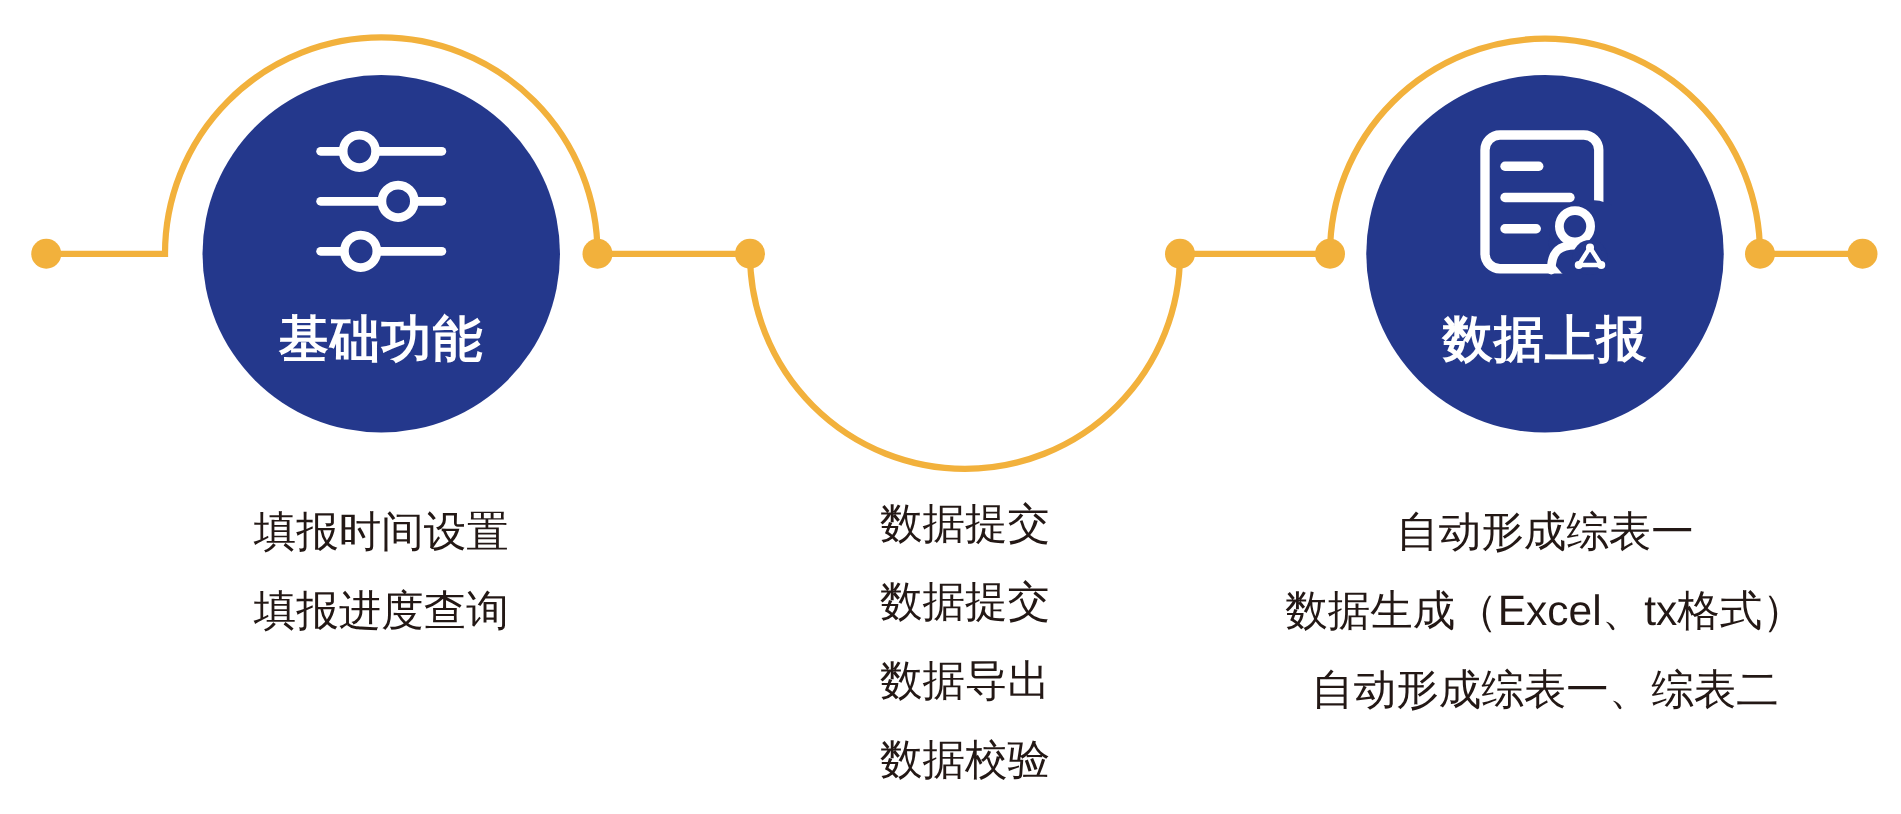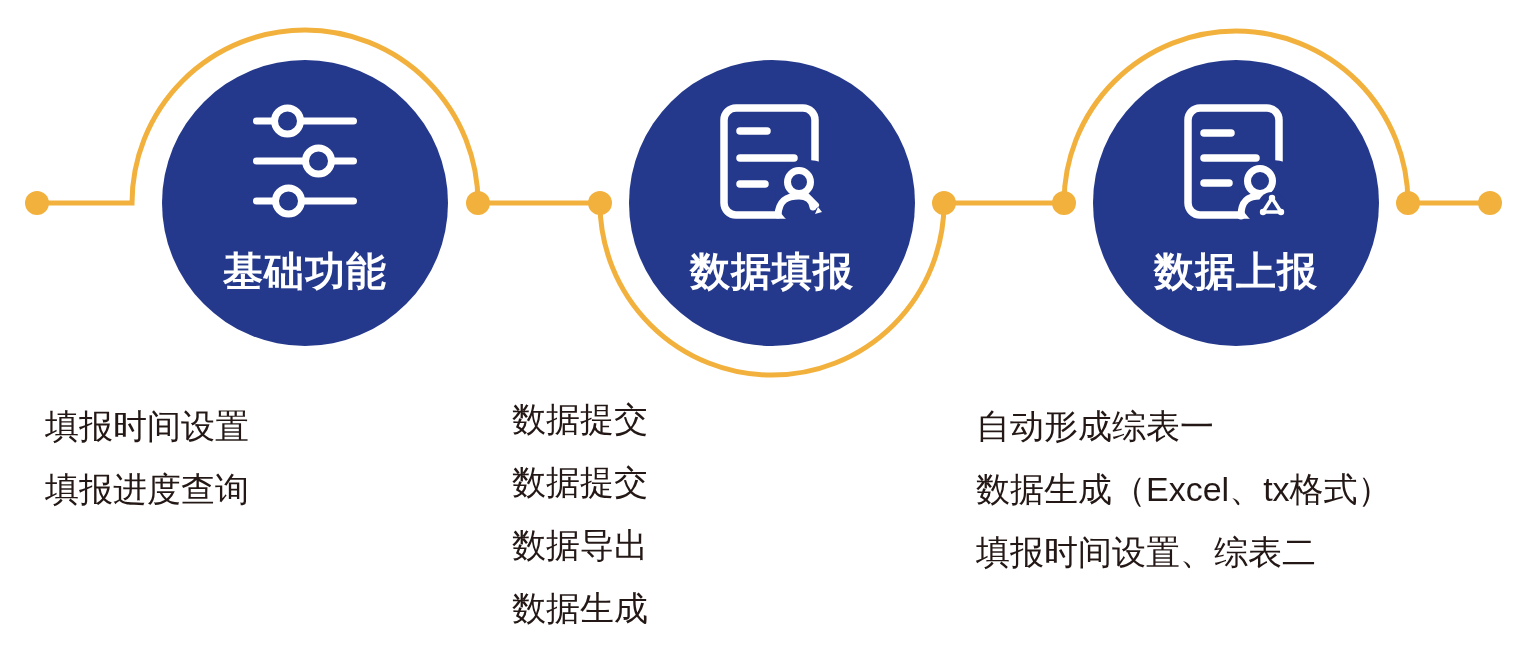--- a/index.html
+++ b/index.html
@@ -44,20 +44,21 @@
     text-align:center;
     color:#ffffff;
     font-size:40px;
     font-weight:bold;
     letter-spacing:1px;
     white-space:nowrap;
   }
   .feature-list{
     position:absolute;
     width:520px;
+    text-align:center;
     color:var(--ink);
     font-size:34px;
     line-height:63px;
     list-style:none;
     margin:0;
     padding:0;
     white-space:nowrap;
   }
   .c1{left:162px;}
   .c2{left:629px;}
@@ -93,38 +94,20 @@
           <line x1="4" y1="97" x2="101" y2="97"></line>
           <circle cx="35" cy="17" r="13" fill="#24388C"></circle>
           <circle cx="66" cy="57" r="13" fill="#24388C"></circle>
           <circle cx="36" cy="97" r="13" fill="#24388C"></circle>
         </g>
       </svg>
     </span>
     <div class="circle-label">基础功能</div>
   </div>
 
-  <div class="node-circle c2">
-    <span class="icon-wrap">
-      <svg width="106" height="116" viewBox="0 0 106 116" xmlns="http://www.w3.org/2000/svg">
-        <g stroke="#FFFFFF" stroke-width="7.5" fill="none" stroke-linecap="round" stroke-linejoin="round">
-          <rect x="5" y="4" width="91" height="107" rx="12"></rect>
-          <circle cx="90" cy="90" r="34" fill="#24388C" stroke="none"></circle>
-          <line x1="21" y1="27" x2="48" y2="27"></line>
-          <line x1="21" y1="54" x2="75" y2="54"></line>
-          <line x1="21" y1="80" x2="46" y2="80"></line>
-          <circle cx="80" cy="78" r="11.5" stroke-width="7"></circle>
-          <path d="M59 111 C60 96 68 92 80 92 C88 92 93 96 94 103" stroke-width="7"></path>
-          <path d="M87 91 L97 101" stroke-width="6"></path>
-          <path d="M99 103 L103 108 L96 110 Z" fill="#FFFFFF" stroke="none"></path>
-        </g>
-      </svg>
-    </span>
-    <div class="circle-label">数据填报</div>
-  </div>
 
   <div class="node-circle c3">
     <span class="icon-wrap">
       <svg width="106" height="116" viewBox="0 0 106 116" xmlns="http://www.w3.org/2000/svg">
         <g stroke="#FFFFFF" stroke-width="7.5" fill="none" stroke-linecap="round" stroke-linejoin="round">
           <rect x="5" y="4" width="91" height="107" rx="12"></rect>
           <circle cx="90" cy="90" r="34" fill="#24388C" stroke="none"></circle>
           <line x1="21" y1="29" x2="48" y2="29"></line>
           <line x1="21" y1="54" x2="73" y2="54"></line>
           <line x1="21" y1="79" x2="46" y2="79"></line>
@@ -143,22 +126,22 @@
 
   <ul class="feature-list l1">
     <li>填报时间设置</li>
     <li>填报进度查询</li>
   </ul>
 
   <ul class="feature-list l2">
     <li>数据提交</li>
     <li>数据提交</li>
     <li>数据导出</li>
-    <li>数据生成</li>
+    <li>数据校验</li>
   </ul>
 
   <ul class="feature-list l3">
     <li>自动形成综表一</li>
     <li>数据生成（Excel、tx格式）</li>
-    <li>填报时间设置、综表二</li>
+    <li>自动形成综表一、综表二</li>
   </ul>
 
 </div>
 
 </body></html>

